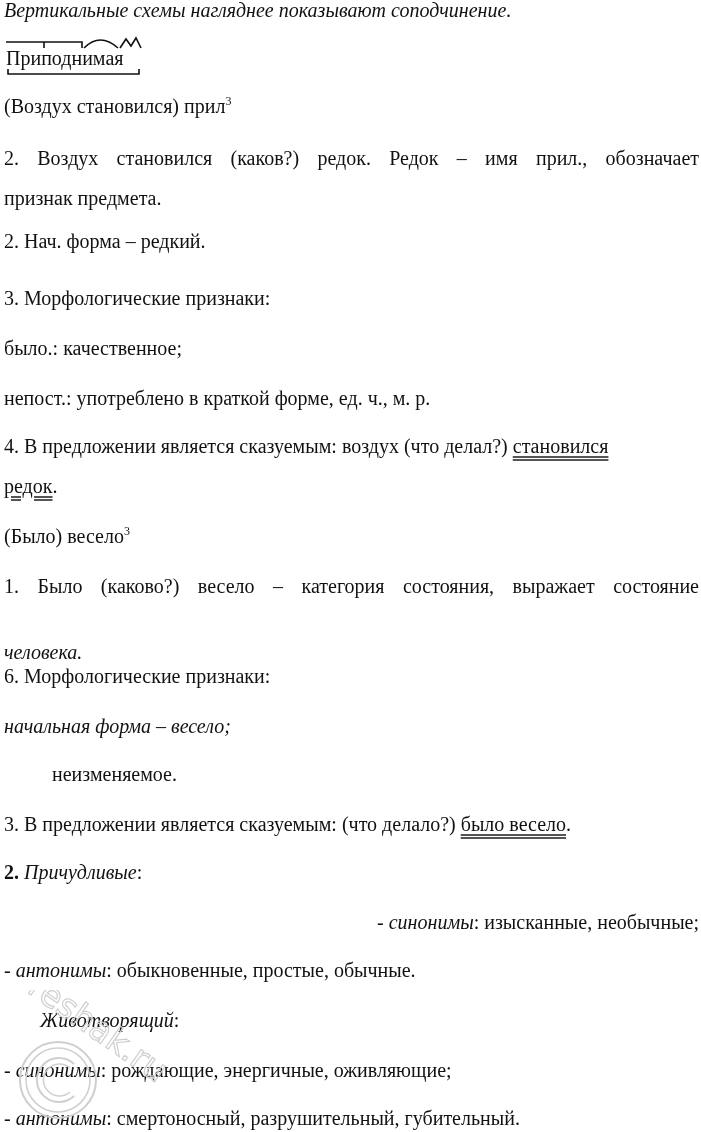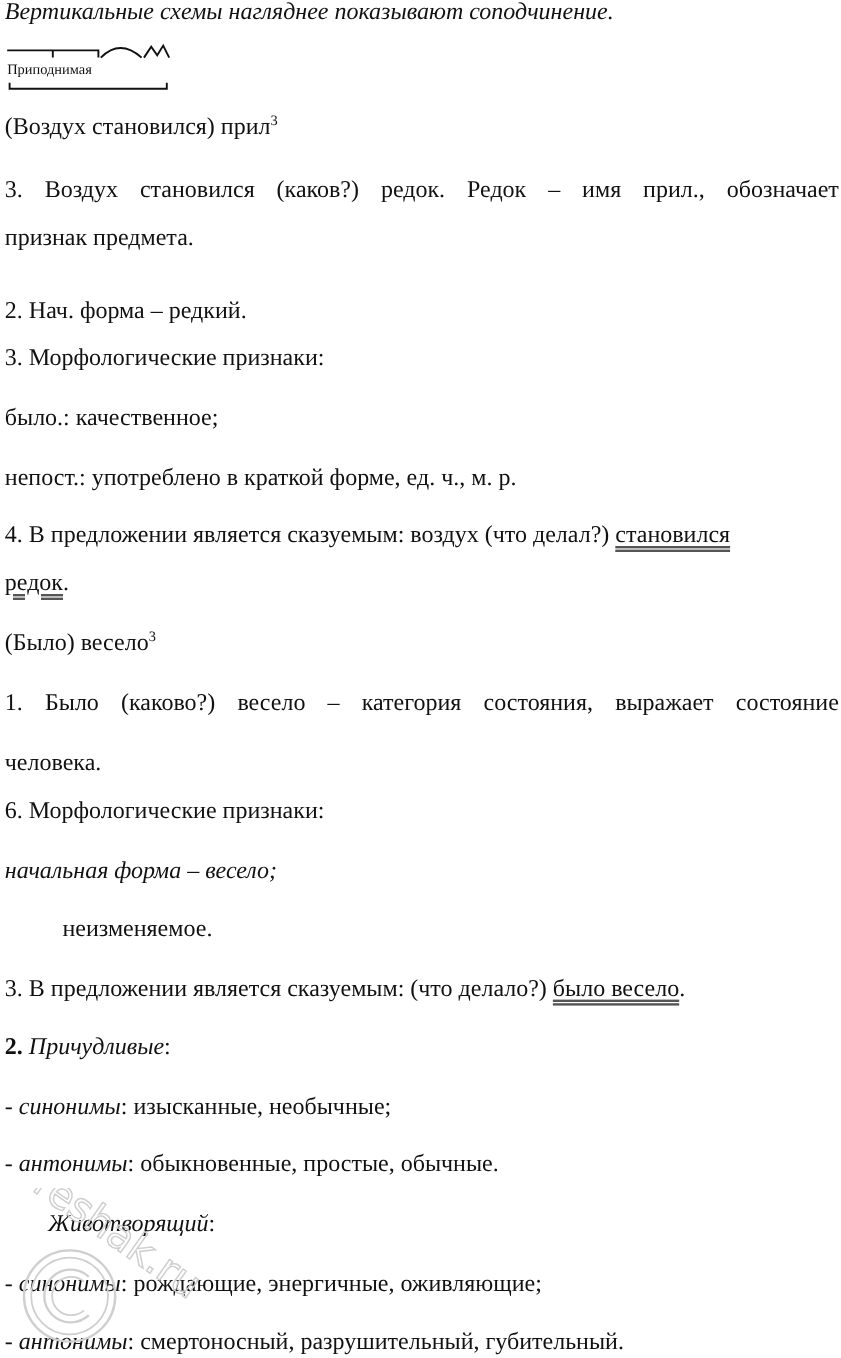--- a/index.html
+++ b/index.html
@@ -45,21 +45,21 @@
     position: absolute;
     left: 4px;
     top: 34px;
     width: 140px;
     height: 40px;
   }
   .diagram .word {
     position: absolute;
     left: 2px;
     top: 12px;
-    font-size: 12px;
+    font-size: 20px;
     line-height: 24px;
   }
   .diagram svg {
     position: absolute;
     left: 0;
     top: 0;
   }
   .watermark {
     position: absolute;
     left: 0px;
@@ -86,50 +86,50 @@
 
     <path d="M4 35 L4 40 L135 40 L135 35" stroke="#111" stroke-width="1.6" fill="none"></path>
   </svg>
   <span class="word">Приподнимая</span>
 </div>
 
 <div class="line" style="top:94px;">
   <span>(Воздух становился) прил</span><sup>3</sup>
 </div>
 
-<div class="line justify" style="top:146px;">3. Воздух становился (каков?) редок. Редок – имя прил., обозначает</div>
+<div class="line justify" style="top:146px;">2. Воздух становился (каков?) редок. Редок – имя прил., обозначает</div>
 <div class="line" style="top:186px;">признак предмета.</div>
-<div class="line" style="top:247px;">2. Нач. форма – редкий.</div>
+<div class="line" style="top:229px;">2. Нач. форма – редкий.</div>
 <div class="line" style="top:286px;">3. Морфологические признаки:</div>
 <div class="line" style="top:336px;">было.: качественное;</div>
 <div class="line" style="top:386px;">непост.: употреблено в краткой форме, ед. ч., м. р.</div>
 <div class="line" style="top:434px;">
   <span>4. В предложении является сказуемым: воздух (что делал?) </span><span class="dbl-under">становился</span>
 </div>
 <div class="line" style="top:474px;">
   <span class="dbl-under">редок</span><span>.</span>
 </div>
 
 <div class="line" style="top:524px;">
   <span>(Было) весело</span><sup>3</sup>
 </div>
 <div class="line justify" style="top:574px;">1. Было (каково?) весело – категория состояния, выражает состояние</div>
-<div class="line" style="top:624px;">человека.</div>
+<div class="line" style="top:640px;font-style:italic;">человека.</div>
 <div class="line" style="top:664px;">6. Морфологические признаки:</div>
 <div class="line" style="top:714px;font-style:italic;">начальная форма – весело;</div>
 <div class="line" style="top:762px;margin-left:48px;">неизменяемое.</div>
 <div class="line" style="top:812px;">
   <span>3. В предложении является сказуемым: (что делало?) </span><span class="dbl-under">было весело</span><span>.</span>
 </div>
 
 <div class="line" style="top:860px;">
   <span class="bold">2.</span>
   <span class="italic">Причудливые</span><span>:</span>
 </div>
-<div class="line" style="top:910px;">
+<div class="line" style="top:910px;text-align:right;">
   <span>- </span><span class="italic">синонимы</span><span>: изысканные, необычные;</span>
 </div>
 <div class="line" style="top:958px;">
   <span>- </span><span class="italic">антонимы</span><span>: обыкновенные, простые, обычные.</span>
 </div>
 <div class="line" style="top:1008px;margin-left:36px;">
   <span class="italic">Животворящий</span><span>:</span>
 </div>
 <div class="line" style="top:1058px;">
   <span>- </span><span class="italic">синонимы</span><span>: рождающие, энергичные, оживляющие;</span>

